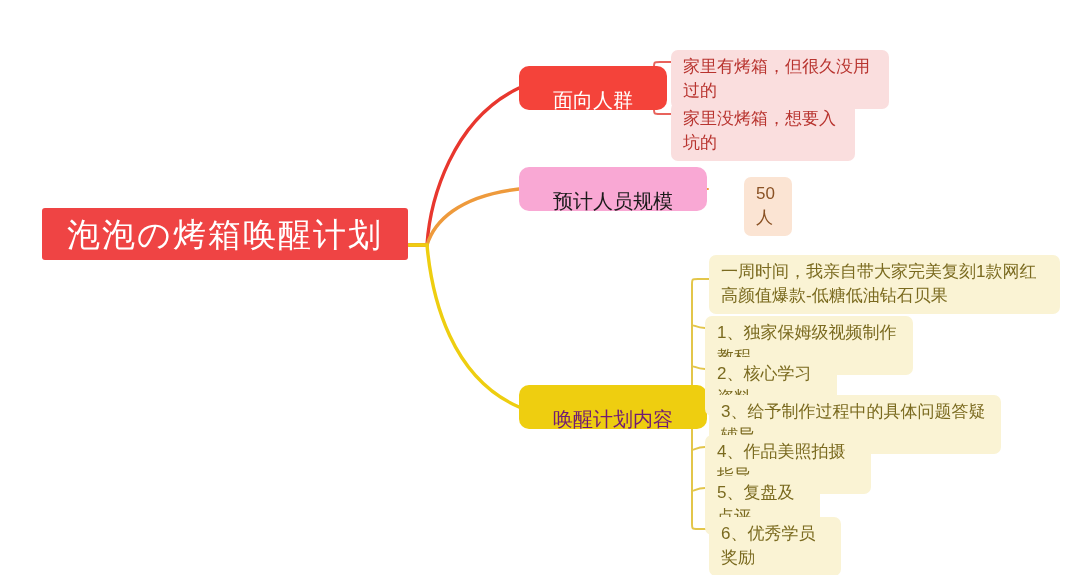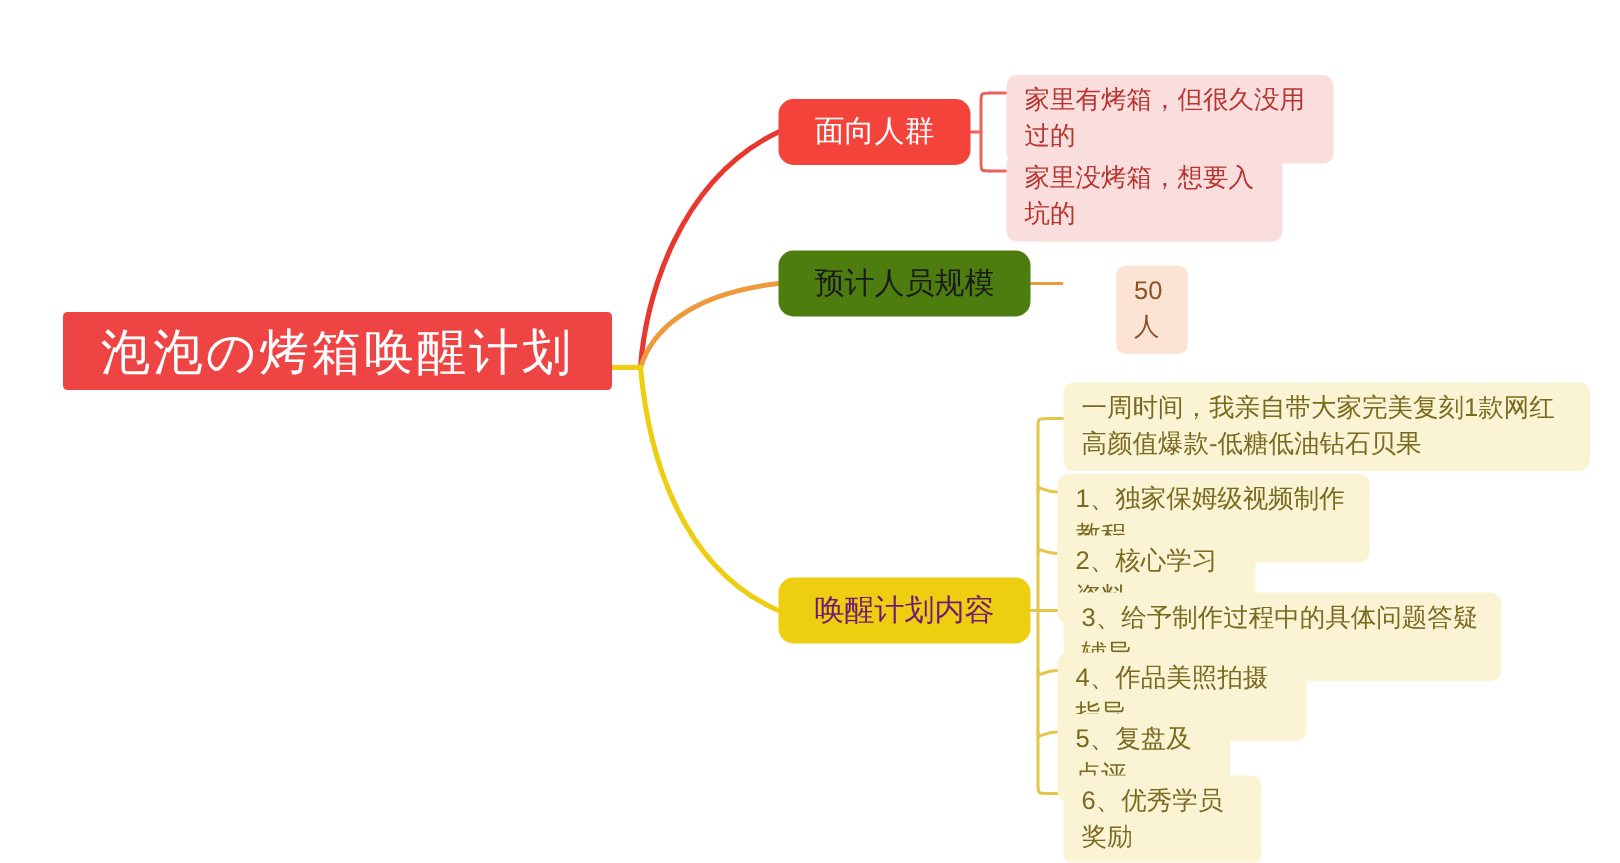--- a/index.html
+++ b/index.html
@@ -49,43 +49,43 @@
     letter-spacing: 2px;
     line-height: 1;
     white-space: nowrap;
   }
 
   
   .branch-node {
     position: absolute;
     border-radius: 10px;
     display: flex;
-    align-items: center;
+    align-items: flex-end;
     justify-content: center;
     box-sizing: border-box;
-    padding: 0 24px;
+    padding: 0 34px;
   }
   .branch-node .label {
     font-size: 20px;
     line-height: 1;
     white-space: nowrap;
   }
   .branch-red {
     left: 519px;
     top: 66px;
     height: 44px;
     background: #f4433a;
   }
   .branch-red .label { color: #ffffff; }
 
   .branch-orange {
     left: 519px;
     top: 167px;
     height: 44px;
-    background: #4d7c0f;
+    background: #f9a8d4;
   }
   .branch-orange .label { color: #1b1b1b; }
 
   .branch-yellow {
     left: 519px;
     top: 385px;
     height: 44px;
     background: #eece10;
   }
   .branch-yellow .label { color: #701a75; }

